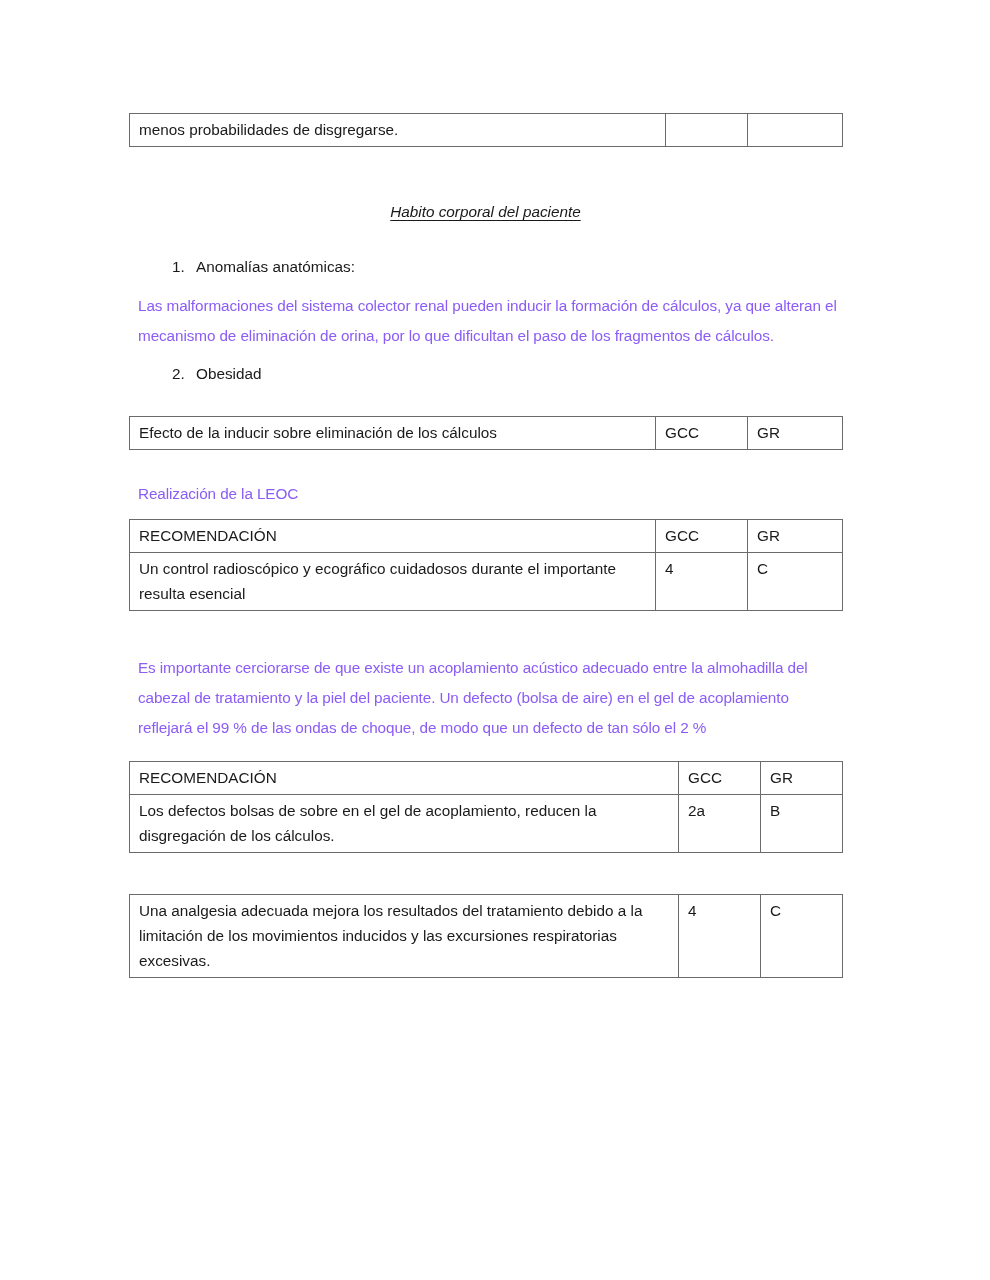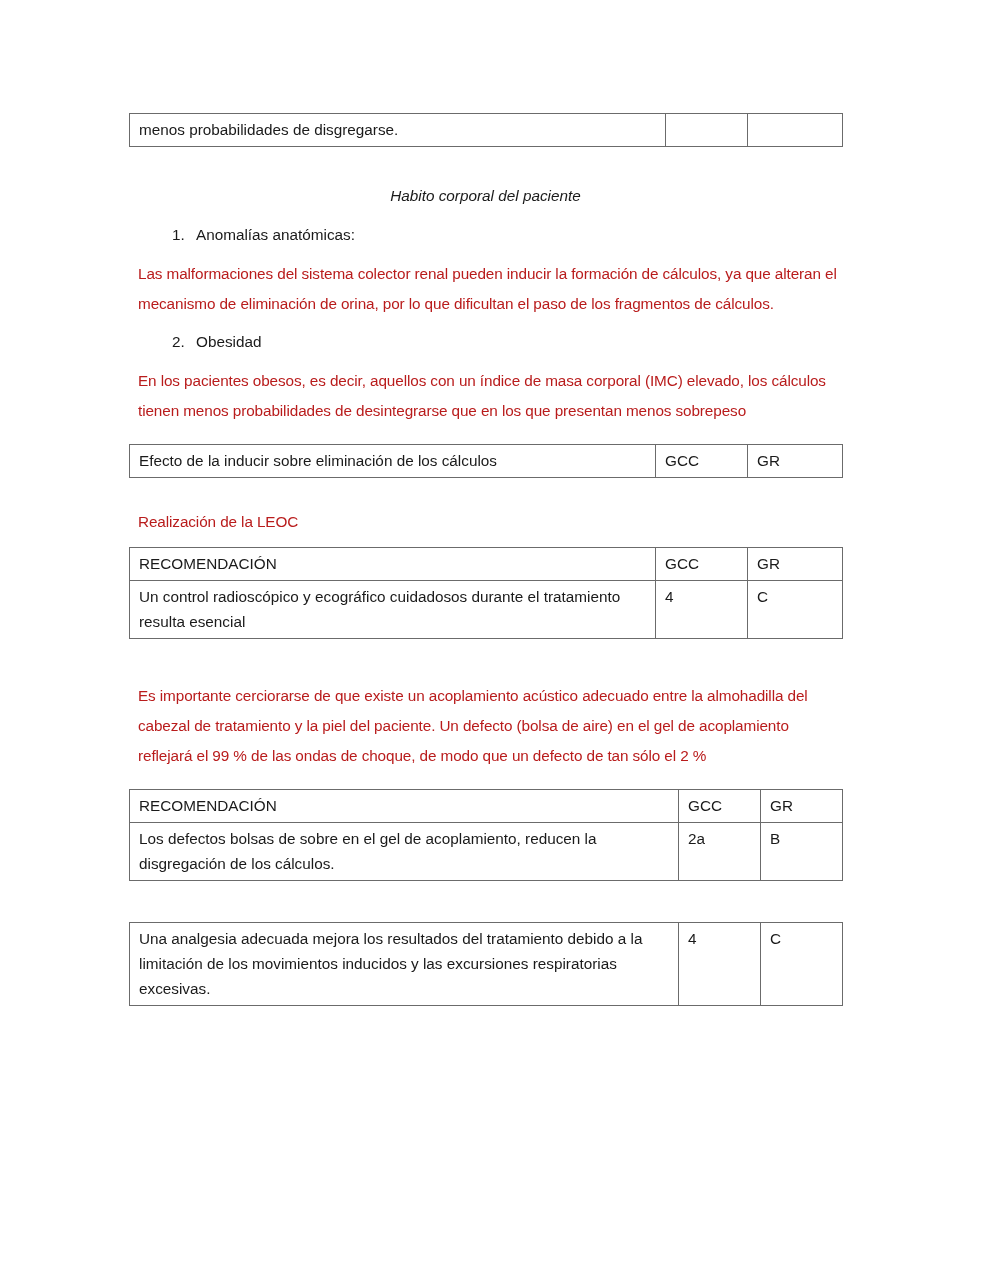--- a/index.html
+++ b/index.html
@@ -28,32 +28,33 @@
     top: 0;
     width: 713px;
   }
 
   
   .para {
     font-size: 15.3px;
     line-height: 30px;
     text-align: left;
     margin: 0;
-    color: #b91c1c;
+    color: #8b5cf6;
     letter-spacing: -0.1px;
     padding-left: 9px;
   }
 
   .center-heading {
     text-align: center;
     font-size: 15.3px;
     font-style: italic;
+    text-decoration: underline;
     text-underline-offset: 3px;
     line-height: 30px;
-    margin: 0;
+    margin: 16px;
     color: #1a1a1a;
   }
 
   .olist {
     margin: 0;
     padding: 0;
     list-style: none;
   }
   .olist li {
     font-size: 15.3px;
@@ -144,21 +145,20 @@
 
     <div class="spacer-12" style="height:8px"></div>
     <ul class="olist">
       <li>
         <span class="num">2.</span>
         <span>Obesidad</span>
       </li>
     </ul>
 
     <div class="spacer-12" style="height:9px"></div>
-    <p class="para">En los pacientes obesos, es decir, aquellos con un índice de masa corporal (IMC) elevado, los cálculos tienen menos probabilidades de desintegrarse que en los que presentan menos sobrepeso</p>
 
     <div class="spacer-12" style="height:8px"></div>
 
     <div class="spacer-12" style="height:10px"></div>
     <table class="doc-table cols-b">
       <colgroup>
           <col class="c1">
           <col class="c2">
           <col class="c3">
         </colgroup>
@@ -181,21 +181,21 @@
           <col class="c2">
           <col class="c3">
         </colgroup>
       <tbody>
         <tr>
           <td>RECOMENDACIÓN</td>
           <td>GCC</td>
           <td>GR</td>
         </tr>
         <tr>
-          <td>Un control radioscópico y ecográfico cuidadosos durante el tratamiento resulta esencial</td>
+          <td>Un control radioscópico y ecográfico cuidadosos durante el importante resulta esencial</td>
           <td>4</td>
           <td>C</td>
         </tr>
       </tbody>
     </table>
 
     <div class="spacer-44" style="height:42px"></div>
     <p class="para">Es importante cerciorarse de que existe un acoplamiento acústico adecuado entre la almohadilla del cabezal de tratamiento y la piel del paciente. Un defecto (bolsa de aire) en el gel de acoplamiento reflejará el 99 % de las ondas de choque, de modo que un defecto de tan sólo el 2 %</p>
 
     <div class="spacer-12" style="height:8px"></div>

